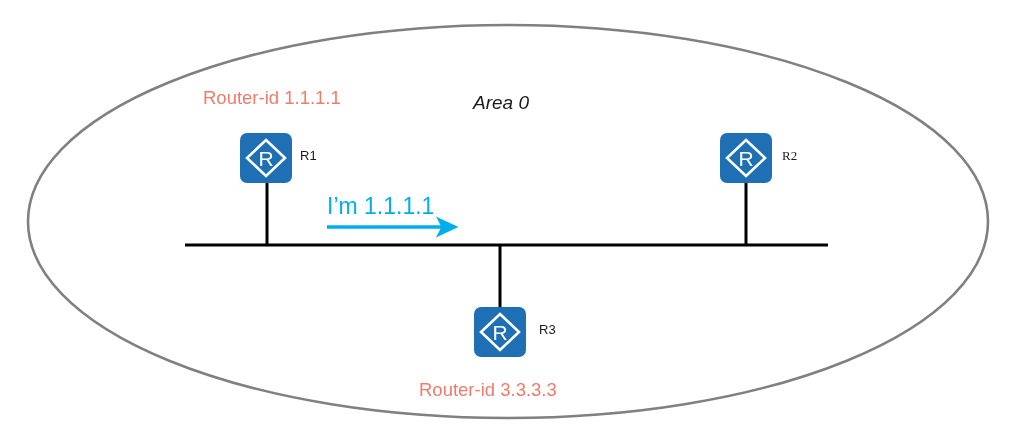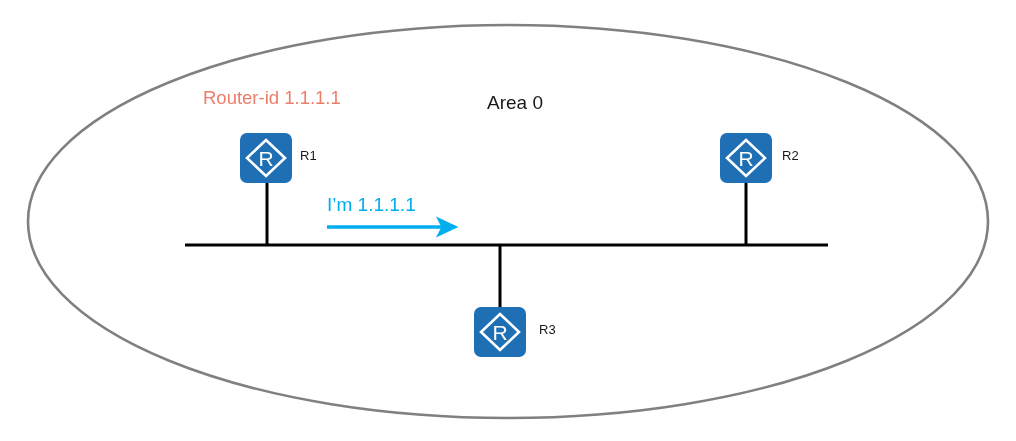--- a/index.html
+++ b/index.html
@@ -44,21 +44,21 @@
     position: absolute;
     font-family: "Liberation Sans", sans-serif;
     font-size: 19px;
     color: #1a1a1a;
     white-space: nowrap;
     line-height: 1;
   }
   .flow-label {
     position: absolute;
     font-family: "Liberation Sans", sans-serif;
-    font-size: 19px;
+    font-size: 23px;
     color: #00AEEF;
     white-space: nowrap;
     line-height: 1;
   }
   .router-icon {
     position: absolute;
     width: 52px;
     height: 50px;
   }
 </style>
@@ -97,22 +97,23 @@
     <text x="26" y="33" text-anchor="middle" font-family="Liberation Sans, sans-serif" font-size="21" fill="#FFFFFF">R</text>
   </svg>
 
   <svg class="router-icon" style="left:474px; top:307px;" viewBox="0 0 52 50">
     <rect x="0" y="0" width="52" height="50" rx="7" ry="7" fill="#1F6FB5"></rect>
     <polygon points="26,7 45,25 26,43 7,25" fill="none" stroke="#FFFFFF" stroke-width="2.6"></polygon>
     <text x="26" y="33" text-anchor="middle" font-family="Liberation Sans, sans-serif" font-size="21" fill="#FFFFFF">R</text>
   </svg>
 
   <div class="node-label" style="left:300px; top:149px;">R1</div>
-  <div class="node-label" style="left:782px; top:149px;">R2</div>
+  <div class="node-label" style="left:782px; top:149px;font-family:Liberation Serif, serif;">R2</div>
   <div class="node-label" style="left:539px; top:323px;">R3</div>
 
   <div class="routerid-label" style="left:170px; top:89px;margin-left:33px;">Router-id 1.1.1.1</div>
+  <div class="routerid-label" style="left:419px; top:381px;">Router-id 3.3.3.3</div>
 
-  <div class="area-label" style="left:487px; top:93px;">Area 0</div>
+  <div class="area-label" style="left:473px; top:93px;font-style:italic;">Area 0</div>
 
   <div class="flow-label" style="left:327px; top:195px;">I’m 1.1.1.1</div>
 
 </div>
 
 </body></html>

